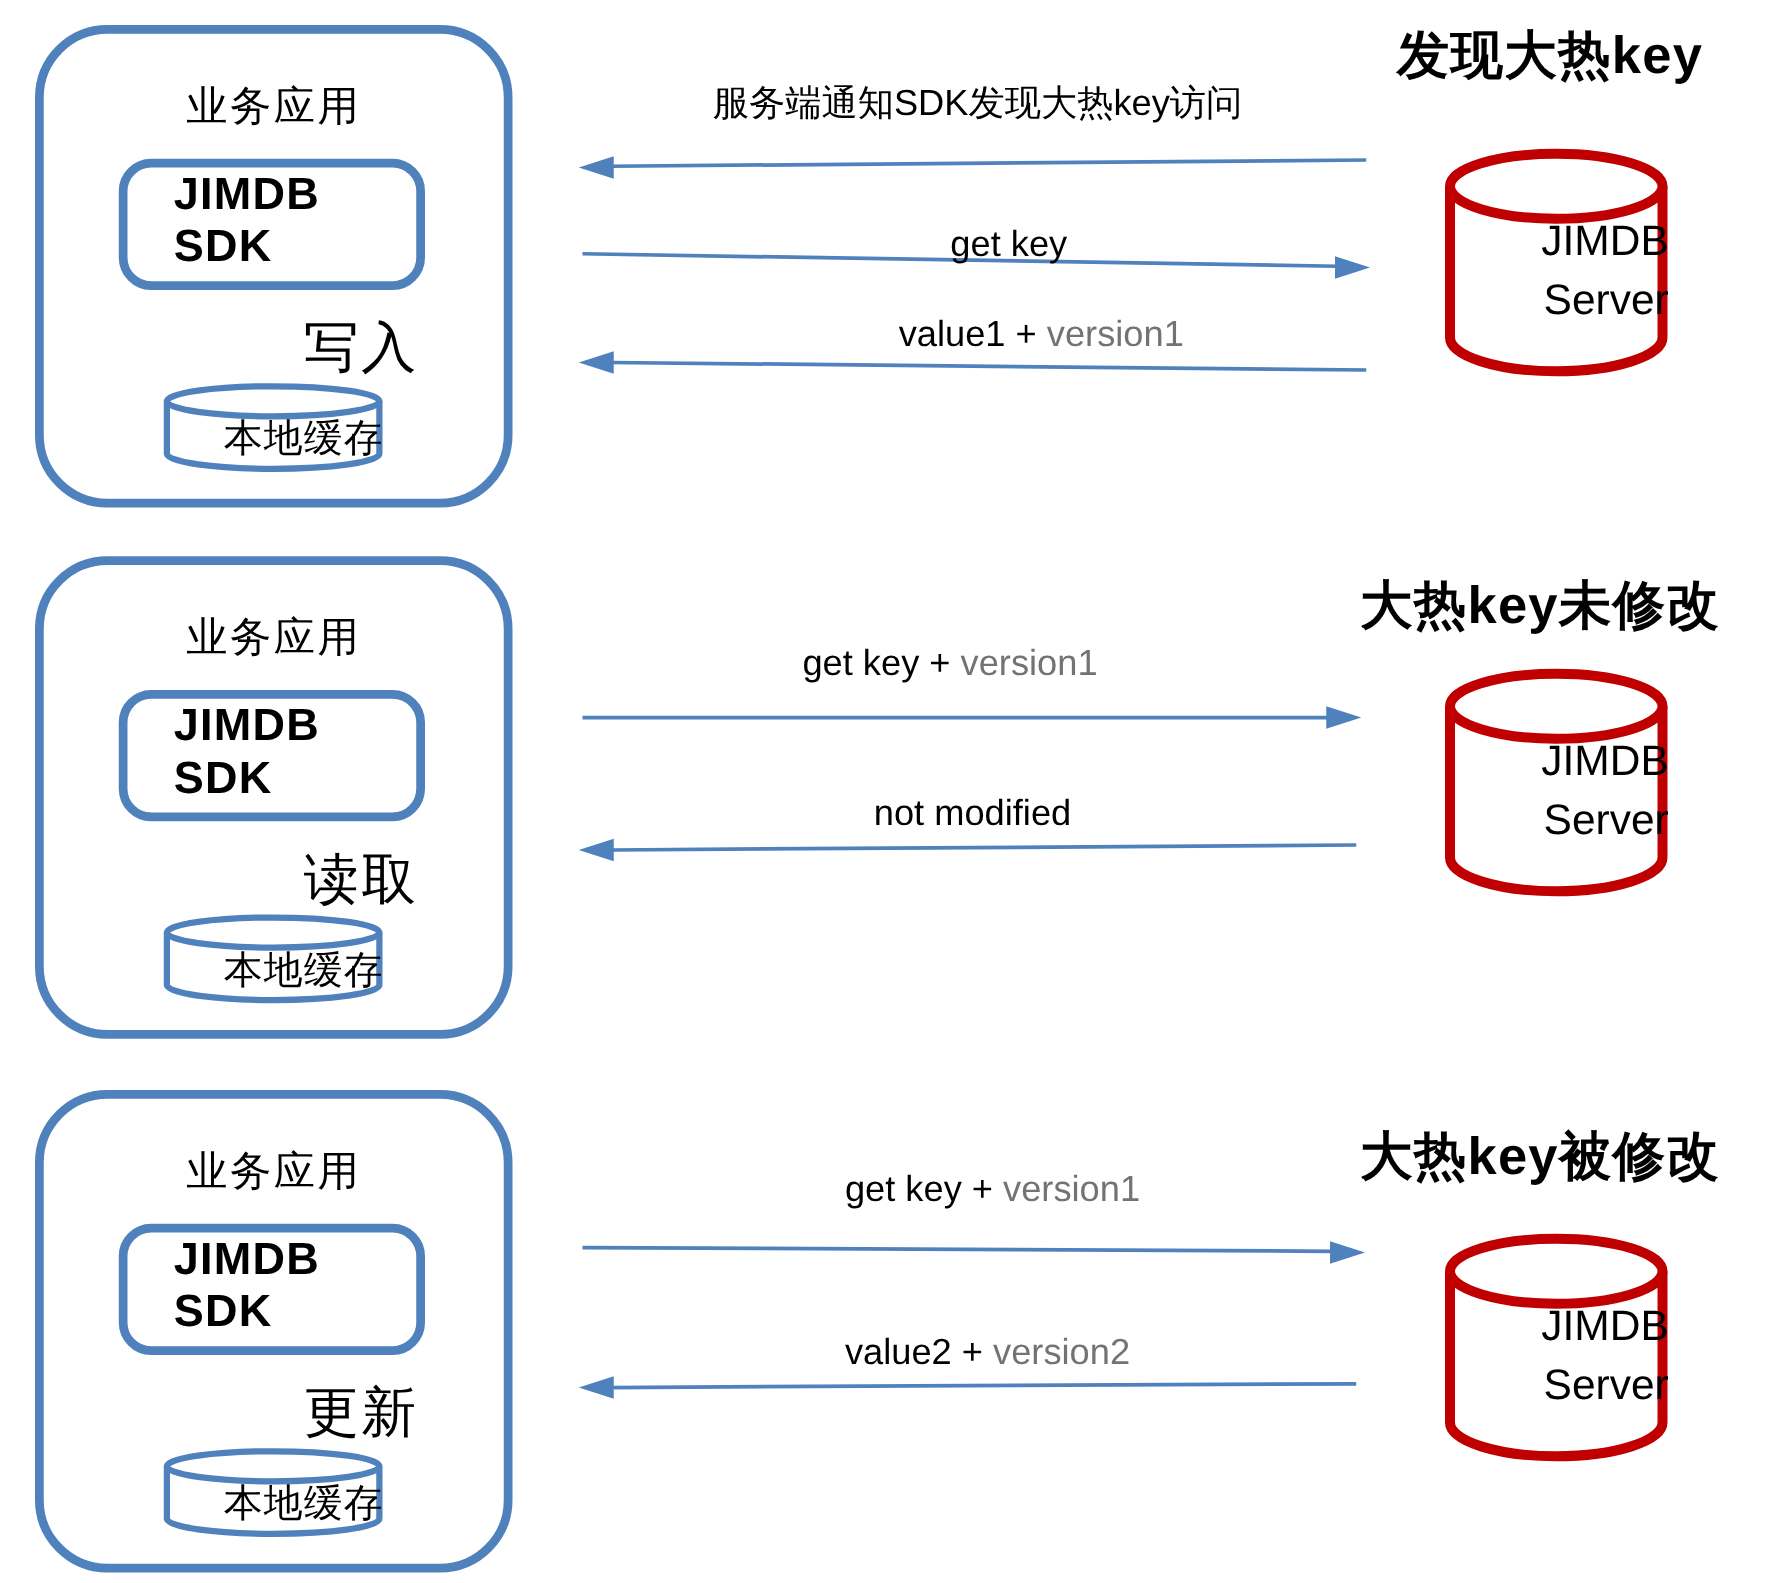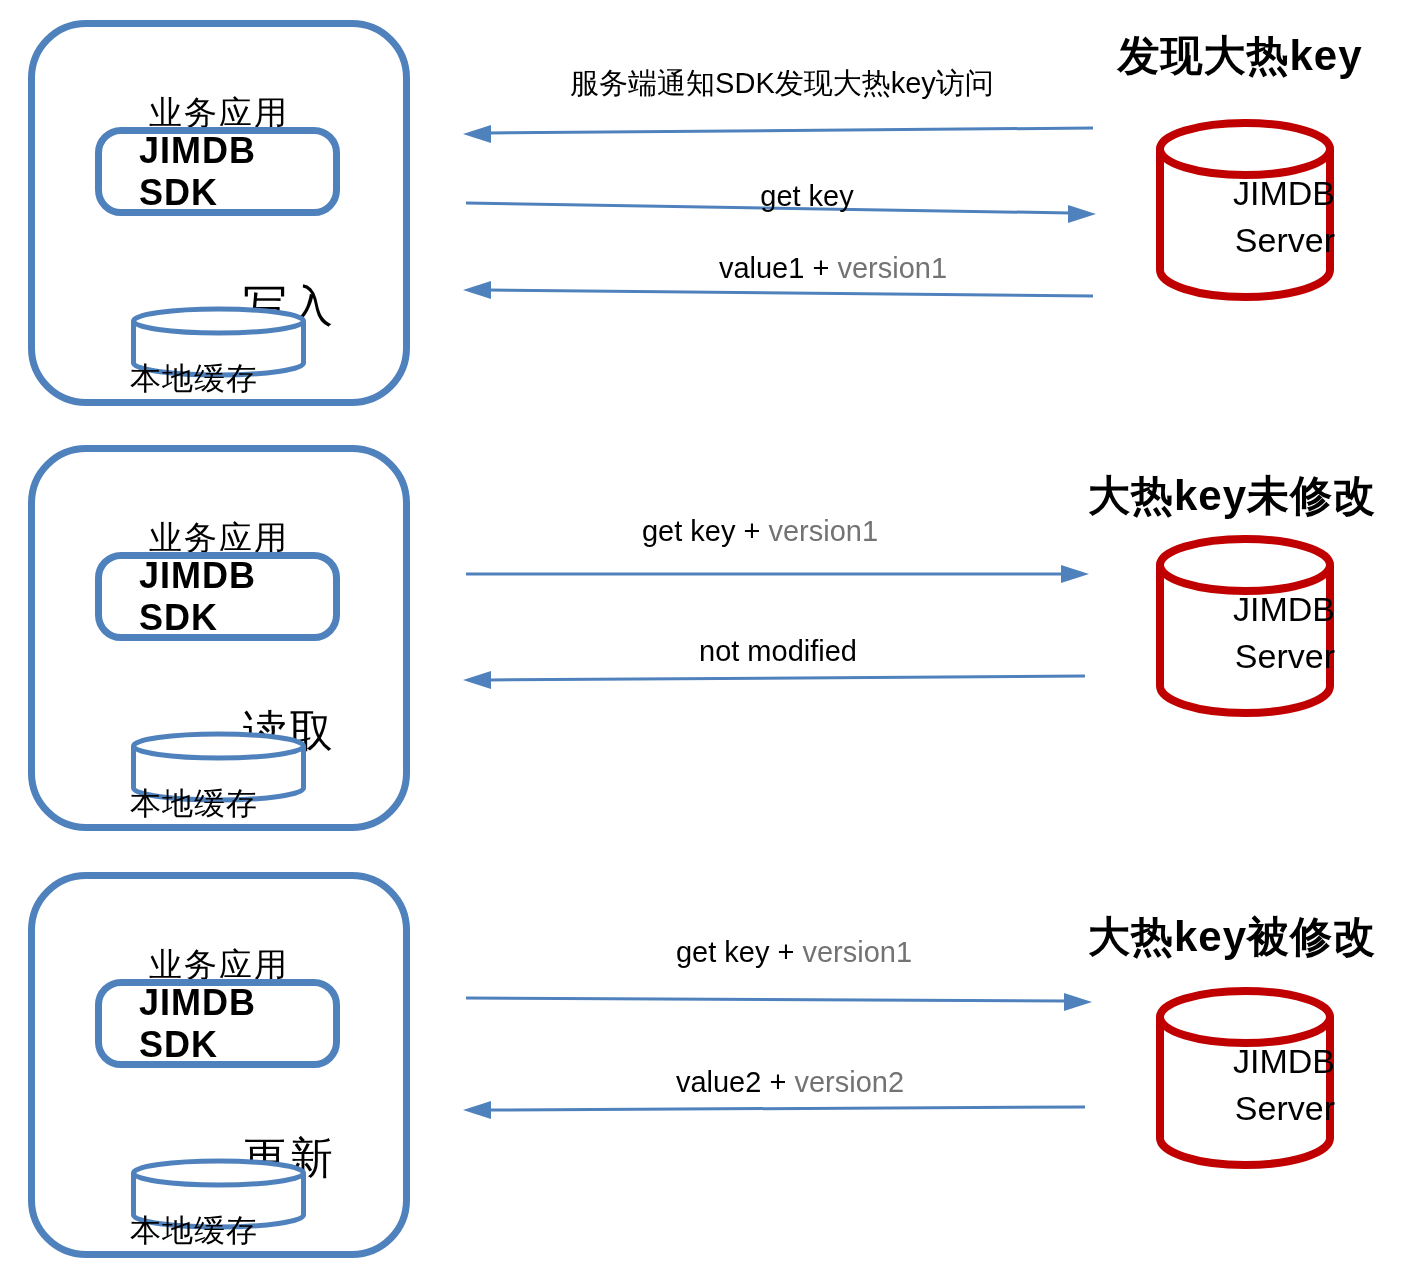--- a/index.html
+++ b/index.html
@@ -11,45 +11,45 @@
 
   
   .app-box{
     position:absolute;left:28px;width:382px;height:386px;box-sizing:border-box;
     border:7px solid #4f81bd;border-radius:58px;background:#fff;
   }
   .app-title{
     position:absolute;top:36px;left:0;width:100%;text-align:center;
     font-size:33px;letter-spacing:2px;
   }
-  .zh{font-family:Liberation Serif, serif;margin-top:28px;}
+  .zh{font-family:Liberation Serif, serif;}
   .sdk-box{
-    position:absolute;left:60px;top:100px;width:245px;height:89px;box-sizing:border-box;
+    position:absolute;left:60px;top:100px;width:245px;height:105px;box-sizing:border-box;
     border:7px solid #4f81bd;border-radius:26px;background:#fff;
-    display:flex;align-items:center;justify-content:center;
+    display:flex;justify-content:center;
     font-size:36px;font-weight:700;letter-spacing:1px;padding-left:37px;
   }
   .action{
     position:absolute;left:208px;top:222px;font-size:44px;letter-spacing:2px;
   }
   .cache-cyl{position:absolute;left:95px;top:279px;width:177px;height:73px;}
   .cache-cyl .lbl{
-    position:absolute;top:24px;left:0;width:100%;text-align:left;font-size:31px;letter-spacing:1px;
+    position:absolute;top:24px;left:0;width:100%;text-align:right;font-size:31px;letter-spacing:1px;
   }
 
   
   .server-cyl{position:absolute;left:1155px;width:180px;height:184px;}
   .server-cyl .lbl{
     position:absolute;top:52px;left:0;width:100%;text-align:right;
     font-size:34px;line-height:47px;font-weight:400;
   }
 
   
   .sec-title{
-    position:absolute;text-align:center;font-size:42px;font-weight:700;letter-spacing:1px;margin-top:12px;
+    position:absolute;text-align:center;font-size:42px;font-weight:700;letter-spacing:1px;
   }
 
   
   .msg{
     position:absolute;width:560px;text-align:center;font-size:29px;font-weight:400;line-height:34px;
   }
   .m-black{color:#000000;}
   .m-red{color:#737373;}
 </style>
 </head>

